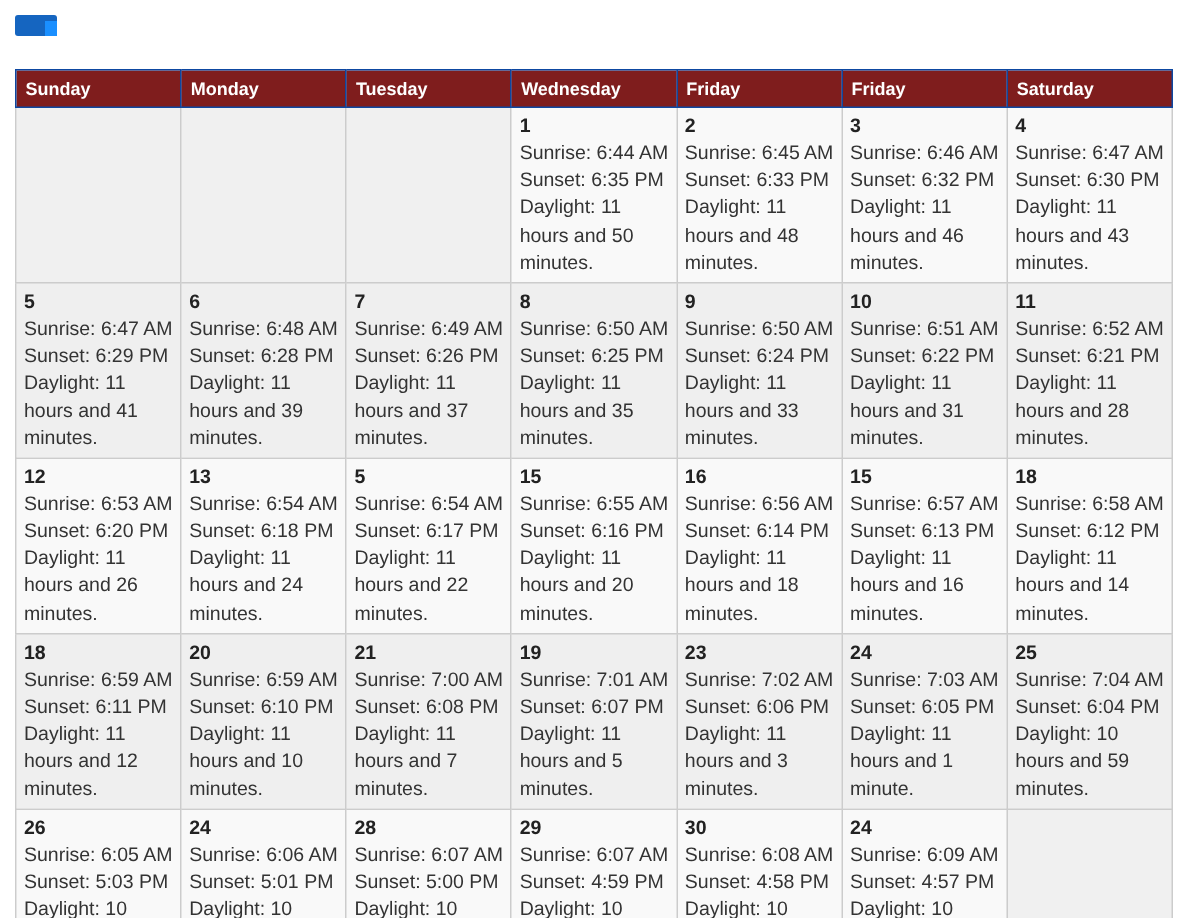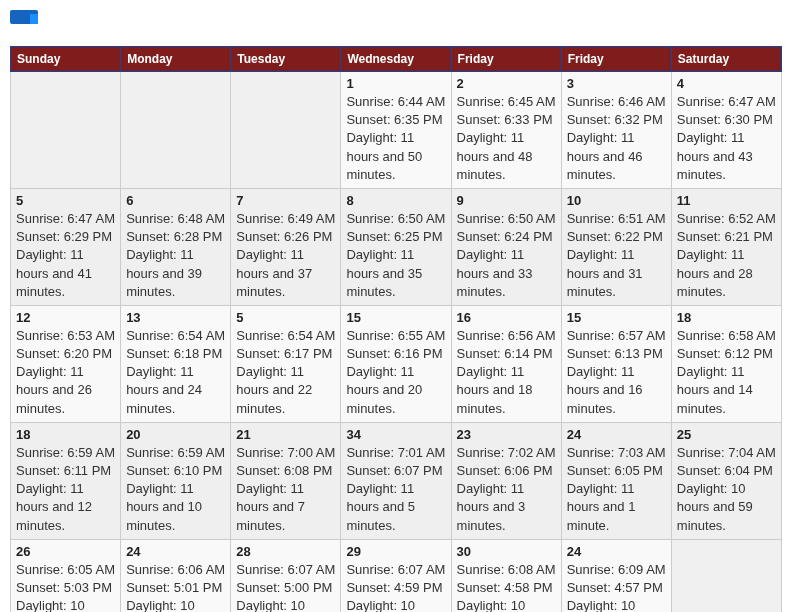--- a/index.html
+++ b/index.html
@@ -213,21 +213,21 @@
         </td>
         <td>
           <span class="day-number">20</span>
           <div class="day-info">Sunrise: 6:59 AM<br>Sunset: 6:10 PM<br>Daylight: 11 hours and 10 minutes.</div>
         </td>
         <td>
           <span class="day-number">21</span>
           <div class="day-info">Sunrise: 7:00 AM<br>Sunset: 6:08 PM<br>Daylight: 11 hours and 7 minutes.</div>
         </td>
         <td>
-          <span class="day-number">34</span>
+          <span class="day-number">19</span>
           <div class="day-info">Sunrise: 7:01 AM<br>Sunset: 6:07 PM<br>Daylight: 11 hours and 5 minutes.</div>
         </td>
         <td>
           <span class="day-number">23</span>
           <div class="day-info">Sunrise: 7:02 AM<br>Sunset: 6:06 PM<br>Daylight: 11 hours and 3 minutes.</div>
         </td>
         <td>
           <span class="day-number">24</span>
           <div class="day-info">Sunrise: 7:03 AM<br>Sunset: 6:05 PM<br>Daylight: 11 hours and 1 minute.</div>
         </td>

